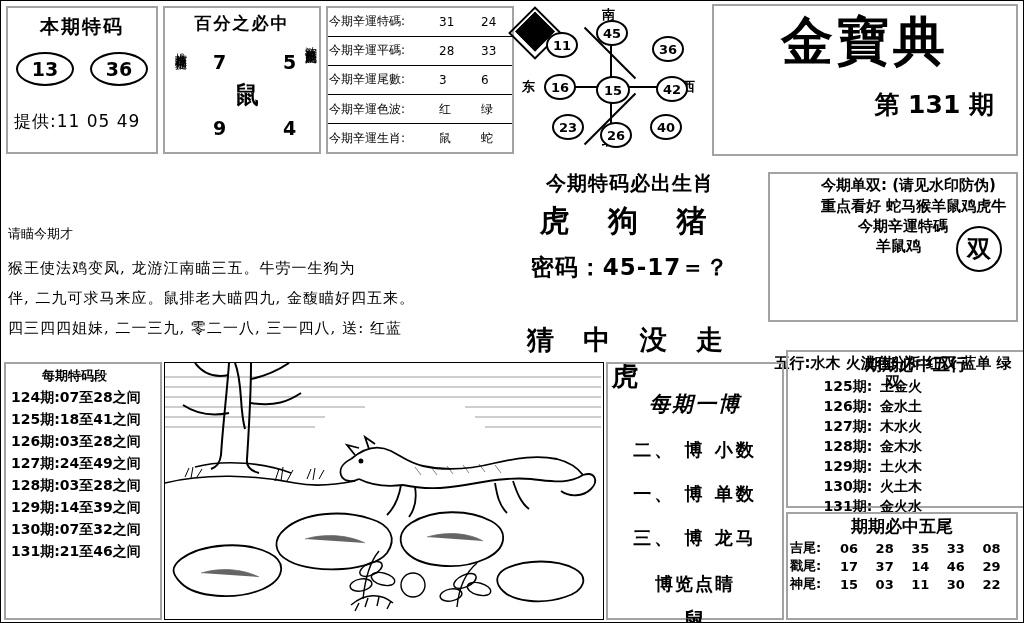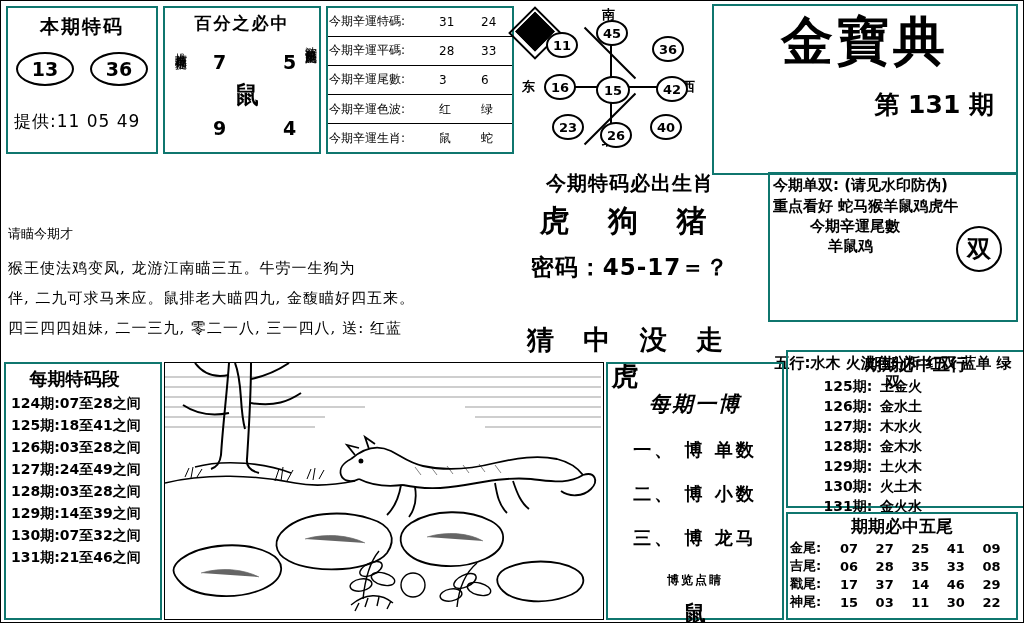--- a/index.html
+++ b/index.html
@@ -6,21 +6,21 @@
   body{
     width:1024px;height:623px;overflow:hidden;
     background:#fff;
     font-family:"DejaVu Sans","Liberation Sans",sans-serif;
     color:#000;
     position:relative;
   }
   .page{position:relative;width:1024px;height:623px;}
   .abs{position:absolute;}
   .bx{box-sizing:border-box;}
-  .bd{border:2px solid #0f766e;}
+  .bd{border:2px solid #a3a3a3;}
   .bd1{border:1px solid #000;}
 
   
   #tekema{left:6px;top:6px;width:152px;height:148px;}
   #tekema .title{font-size:19px;font-weight:bold;letter-spacing:2px;text-align:center;margin-top:6px;}
   .balls{display:flex;justify-content:space-around;margin-top:12px;}
   .ball{width:54px;height:30px;border-radius:50%;border:2px solid #000;display:flex;align-items:center;justify-content:center;font-size:19px;font-weight:bold;}
   #tekema .supply{font-size:17px;margin-top:24px;margin-left:6px;letter-spacing:1px;}
 
   
@@ -47,59 +47,59 @@
 
   
   #compass{left:516px;top:4px;width:190px;height:152px;}
   .cnode{position:absolute;width:28px;height:22px;border:2px solid #000;border-radius:50%;display:flex;align-items:center;justify-content:center;font-size:13px;font-weight:bold;background:#fff;}
   .cdir{position:absolute;font-size:13px;font-weight:bold;}
   .cline{position:absolute;background:#000;}
   .octo{position:absolute;left:0px;top:10px;width:34px;height:34px;border:2px solid #000;transform:rotate(45deg);}
   .octo-in{position:absolute;left:2px;top:2px;width:26px;height:26px;border:1px solid #000;background:#000;}
 
   
-  #goldbox{left:712px;top:4px;width:306px;height:171px;}
+  #goldbox{left:712px;top:4px;width:306px;height:152px;}
   #goldbox .gtitle{font-size:52px;font-weight:bold;text-align:center;letter-spacing:4px;line-height:62px;margin-top:4px;font-family:"DejaVu Serif","Liberation Serif",serif;}
   #goldbox .gissue{font-size:25px;font-weight:bold;text-align:right;margin-top:16px;margin-right:22px;}
 
   
   #poem{left:8px;top:225px;width:496px;height:135px;font-family:"DejaVu Serif","Liberation Serif",serif;}
   #poem .pt{font-size:13px;margin-bottom:10px;}
   #poem .pl{font-size:15px;line-height:30px;letter-spacing:1px;}
 
   
   #center{left:500px;top:170px;width:260px;height:180px;text-align:center;}
   #center .c1{font-size:20px;font-weight:bold;letter-spacing:1px;}
   #center .c2{font-size:30px;font-weight:bold;letter-spacing:14px;margin-top:4px;}
   #center .cline{border-top:2px solid #000;margin:8px 4px 0 4px;}
   #center .c3{font-size:23px;font-weight:bold;margin-top:10px;letter-spacing:1px;}
   #guess{left:500px;top:322px;width:260px;font-size:27px;font-weight:bold;letter-spacing:10px;text-align:center;}
 
   
-  #danshuang{left:768px;top:172px;width:250px;height:150px;}
+  #danshuang{left:768px;top:172px;width:250px;height:150px;padding-left:48px;}
   #danshuang .r1{font-size:15px;font-weight:bold;padding:2px 3px 0 3px;}
   #danshuang .r2{font-size:15px;font-weight:bold;padding:2px 3px 0 3px;}
   #danshuang .r3{font-size:15px;font-weight:bold;padding:1px 3px 0 40px;}
   #danshuang .r4{font-size:15px;font-weight:bold;padding:1px 3px 0 58px;}
   #danshuang .bigd{position:absolute;right:14px;top:52px;width:42px;height:42px;border:2px solid #000;border-radius:50%;display:flex;align-items:center;justify-content:center;font-size:24px;font-weight:bold;}
   #wuxing{left:768px;top:326px;width:250px;font-size:15px;font-weight:bold;text-align:center;margin-top:28px;}
 
   
   #duan{left:4px;top:362px;width:158px;height:258px;}
-  #duan .hd{text-align:center;font-size:18px;font-weight:bold;padding:3px 17px 2px 0;}
+  #duan .hd{text-align:center;font-size:13px;font-weight:bold;padding:3px 17px 2px 0;}
   #duan .row{font-size:14px;padding:2px 8px 2px 5px;font-weight:bold;}
 
   
   #pic{left:164px;top:362px;width:440px;height:258px;background:#fff;overflow:hidden;}
 
   
   #yibo{left:606px;top:362px;width:178px;height:258px;text-align:center;font-family:"DejaVu Serif","Liberation Serif",serif;}
   #yibo .t{font-size:21px;font-weight:bold;margin-top:26px;letter-spacing:2px;font-style:italic;}
   #yibo .li{font-size:18px;font-weight:bold;margin-top:20px;letter-spacing:3px;}
-  #yibo .b{font-size:12px;font-weight:bold;margin-top:22px;letter-spacing:2px;}
+  #yibo .b{font-size:18px;font-weight:bold;margin-top:22px;letter-spacing:2px;}
   #yibo .z{font-size:22px;font-weight:bold;margin-top:10px;}
 
   
   #wuxingbox{left:786px;top:350px;width:260px;height:158px;}
   #wuxingbox .hd{text-align:center;font-size:17px;font-weight:bold;padding:1px 0;}
   #wuxingbox .row{font-size:14px;font-weight:bold;padding:1px 0 1px 28px;}
   #wuxingbox .row b{display:inline-block;width:64px;font-weight:bold;text-align:center;}
 
   
   #weibox{left:786px;top:512px;width:232px;height:108px;}
@@ -211,21 +211,21 @@
     <div class="c1">今期特码必出生肖</div>
     <div class="c2">虎 狗 猪</div>
     <div class="cline"></div>
     <div class="c3">密码：45-17＝？</div>
   </div>
   <div class="abs" id="guess">猜 中 没 走 虎</div>
 
   <div class="abs bx bd" id="danshuang">
     <div class="r1">今期单双: (请见水印防伪)</div>
     <div class="r2">重点看好   蛇马猴羊鼠鸡虎牛</div>
-    <div class="r3">今期辛運尾數</div>
+    <div class="r3">今期辛運特碼</div>
     <div class="r4">羊鼠鸡</div>
     <div class="bigd">双</div>
   </div>
   <div class="abs" id="wuxing">五行:水木 火波色分析 红双 蓝单 绿双</div>
 
   <div class="abs bx bd" id="duan">
     <div class="hd">每期特码段</div>
     <div class="row">124期:07至28之间</div>
     <div class="row">125期:18至41之间</div>
     <div class="row">126期:03至28之间</div>
@@ -327,50 +327,42 @@
       <g fill="none" stroke="#000" stroke-width="1.4">
         <circle cx="248" cy="222" r="12"></circle>
         <path d="M186 242 C200 230 216 230 228 240"></path>
         <path d="M190 248 l4 -8 M200 244 l3 -9 M212 243 l2 -9 M222 246 l4 -8"></path>
       </g>
     </svg>
   </div>
 
   <div class="abs bx bd" id="yibo">
     <div class="t">每期一博</div>
+    <div class="li">二、 博 小数</div>
     <div class="li">一、 博 单数</div>
-    <div class="li">二、 博 小数</div>
     <div class="li">三、 博 龙马</div>
     <div class="b">博览点睛</div>
     <div class="z">鼠</div>
   </div>
 
   <div class="abs bx bd" id="wuxingbox">
     <div class="hd">期期必中五行</div>
     <div class="row"><b>125期:</b><span>土金火</span></div>
     <div class="row"><b>126期:</b><span>金水土</span></div>
     <div class="row"><b>127期:</b><span>木水火</span></div>
     <div class="row"><b>128期:</b><span>金木水</span></div>
     <div class="row"><b>129期:</b><span>土火木</span></div>
     <div class="row"><b>130期:</b><span>火土木</span></div>
     <div class="row"><b>131期:</b><span>金火水</span></div>
   </div>
 
   <div class="abs bx bd" id="weibox">
     <div class="hd">期期必中五尾</div>
     <table>
       <tbody>
-          <tr>
-        <td class="lb">金尾:</td>
-        <td>07</td>
-        <td>27</td>
-        <td>25</td>
-        <td>41</td>
-        <td>09</td>
-      </tr>
       <tr>
         <td class="lb">吉尾:</td>
         <td>06</td>
         <td>28</td>
         <td>35</td>
         <td>33</td>
         <td>08</td>
       </tr>
       <tr>
         <td class="lb">戳尾:</td>

